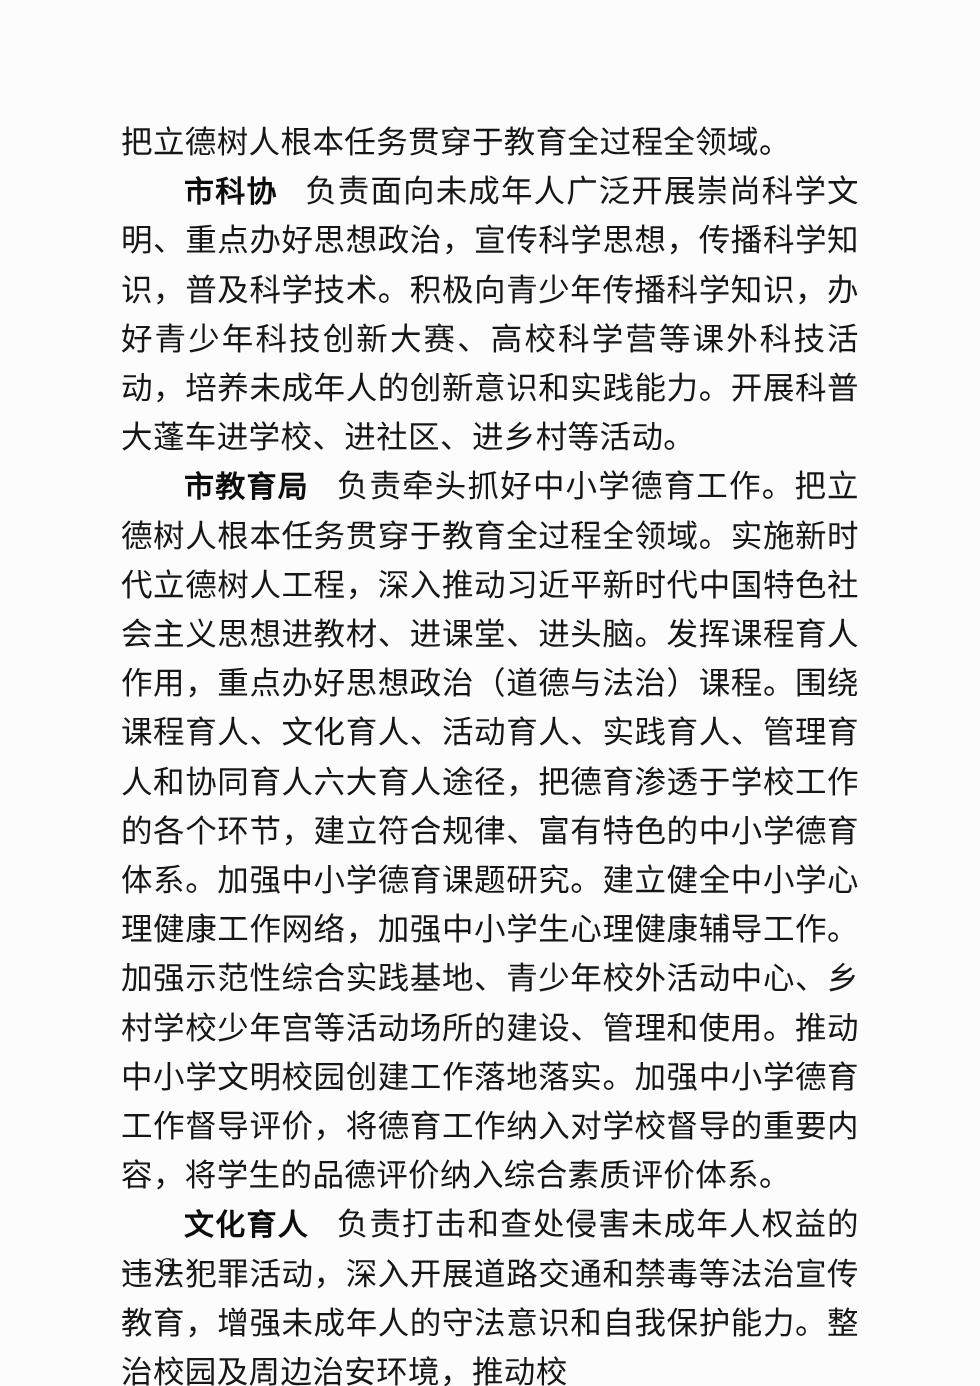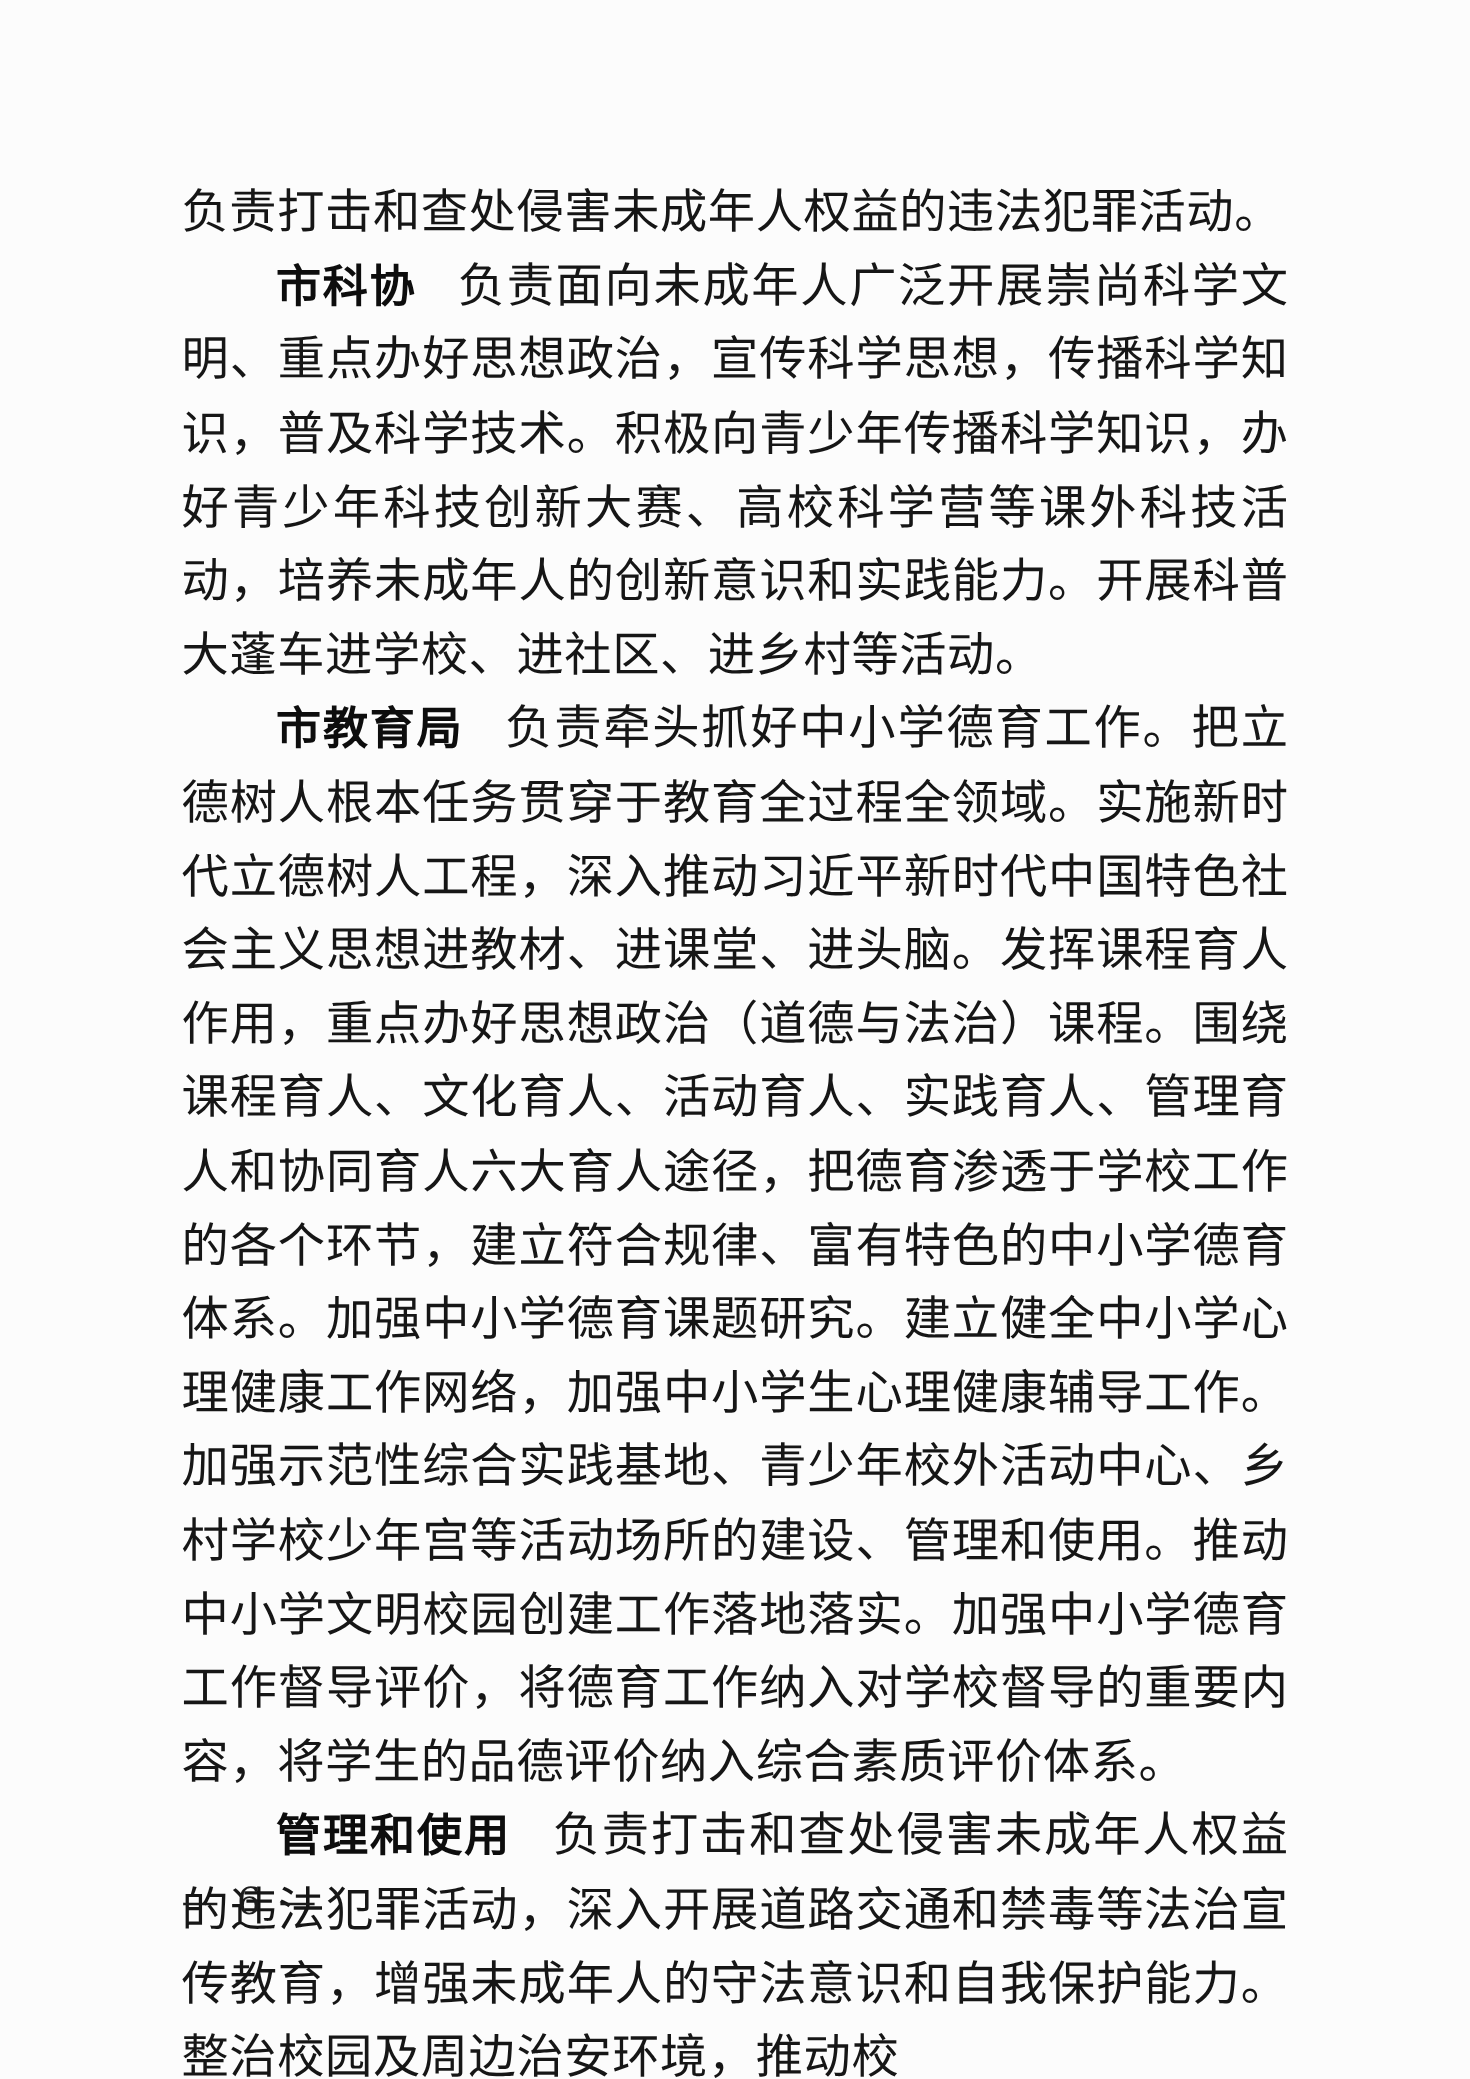--- a/index.html
+++ b/index.html
@@ -80,33 +80,33 @@
   }
 </style>
 </head>
 <body>
 
 <div class="page">
 
   <div class="content">
 
     <p class="para">
-      <span>负责打击和查处侵害未成年人权益的违法犯罪活动。</span>
+      <span>把立德树人根本任务贯穿于教育全过程全领域。</span>
     </p>
 
     <p class="para indent">
       <span class="agency">市科协</span><span class="gap"></span><span>负责面向未成年人广泛开展崇尚科学文明、重点办好思想政治，宣传科学思想，传播科学知识，普及科学技术。积极向青少年传播科学知识，办好青少年科技创新大赛、高校科学营等课外科技活动，培养未成年人的创新意识和实践能力。开展科普大蓬车进学校、进社区、进乡村等活动。</span>
     </p>
 
     <p class="para indent">
       <span class="agency">市教育局</span><span class="gap"></span><span>负责牵头抓好中小学德育工作。把立德树人根本任务贯穿于教育全过程全领域。实施新时代立德树人工程，深入推动习近平新时代中国特色社会主义思想进教材、进课堂、进头脑。发挥课程育人作用，重点办好思想政治（道德与法治）课程。围绕课程育人、文化育人、活动育人、实践育人、管理育人和协同育人六大育人途径，把德育渗透于学校工作的各个环节，建立符合规律、富有特色的中小学德育体系。加强中小学德育课题研究。建立健全中小学心理健康工作网络，加强中小学生心理健康辅导工作。加强示范性综合实践基地、青少年校外活动中心、乡村学校少年宫等活动场所的建设、管理和使用。推动中小学文明校园创建工作落地落实。加强中小学德育工作督导评价，将德育工作纳入对学校督导的重要内容，将学生的品德评价纳入综合素质评价体系。</span>
     </p>
 
     <p class="para indent">
-      <span class="agency">管理和使用</span><span class="gap"></span><span>负责打击和查处侵害未成年人权益的违法犯罪活动，深入开展道路交通和禁毒等法治宣传教育，增强未成年人的守法意识和自我保护能力。整治校园及周边治安环境，推动校</span>
+      <span class="agency">文化育人</span><span class="gap"></span><span>负责打击和查处侵害未成年人权益的违法犯罪活动，深入开展道路交通和禁毒等法治宣传教育，增强未成年人的守法意识和自我保护能力。整治校园及周边治安环境，推动校</span>
     </p>
 
   </div>
 
   <div class="footer">
     <span class="page-number">— 6 —</span>
   </div>
 
 </div>
 

